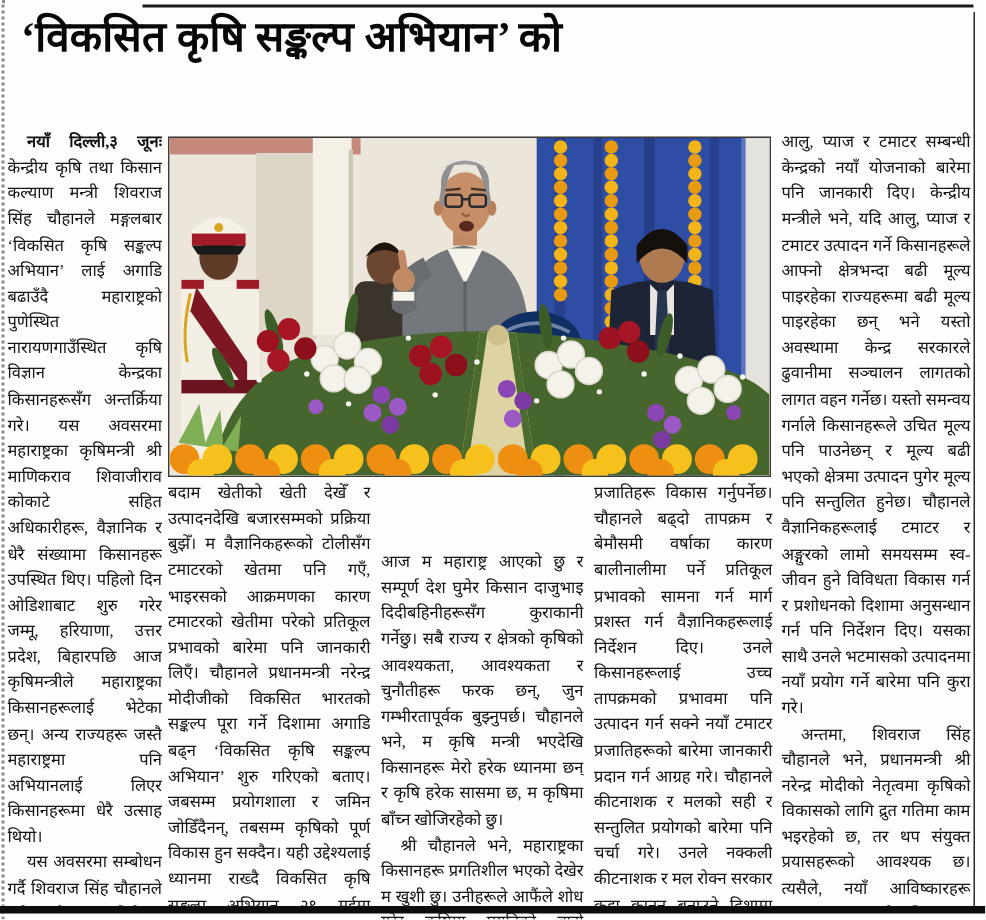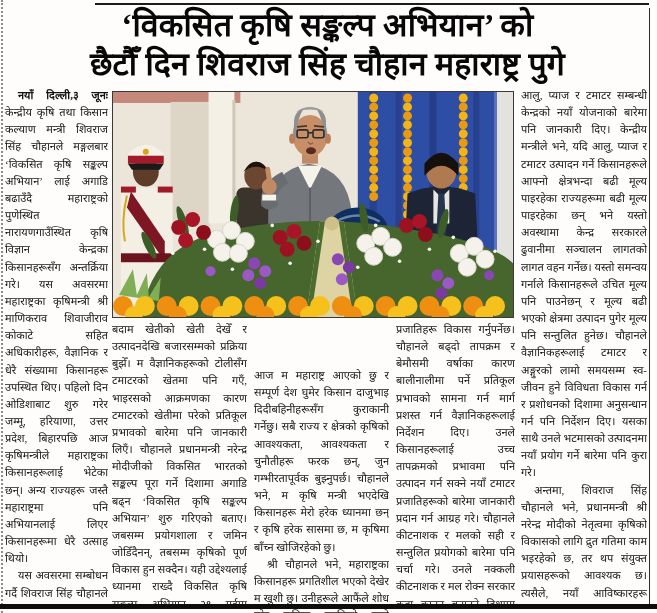--- a/index.html
+++ b/index.html
@@ -22,22 +22,22 @@
   .top-rule{
     position:absolute;left:95px;right:8px;top:3px;height:2px;
     background:#1c1c1c;
   }
   .bottom-rule{
     position:absolute;left:0;right:0;top:604px;height:5px;
     background:#0d0d0d;
   }
   .headline{
     position:absolute;left:14px;right:16px;top:6px;height:80px;
-    margin:0;text-align:center;
-    font-size:32px;line-height:39px;font-weight:bold;color:#070707;
+    margin:0;text-align:left;
+    font-size:28px;line-height:39px;font-weight:bold;color:#070707;
     letter-spacing:0.2px;
   }
   .col{
     position:absolute;
     font-size:11px;line-height:17.15px;
     text-align:justify;overflow:hidden;
   }
   .col p{margin:0;padding:0;text-indent:13px;}
   .col p.cont{text-indent:0;}
   .dateline{font-weight:bold;}
@@ -54,21 +54,21 @@
   .photo svg{display:block;width:100%;height:100%;}
 </style>
 </head>
 <body>
 
 <div class="page">
   <div class="left-dotted"></div>
   <div class="top-rule"></div>
   <div class="right-rule"></div>
 
-  <h1 class="headline"><span>‘विकसित कृषि सङ्कल्प अभियान’ को</span><br><span>छैटौँ दिन शिवराज सिंह चौहान महाराष्ट्र पुगे</span></h1>
+  <h1 class="headline"><span>‘विकसित कृषि सङ्कल्प अभियान’ को</span><br></h1>
 
   <div class="col col1">
     <p><b class="dateline">नयाँ दिल्ली,३ जूनः</b> <span>केन्द्रीय कृषि तथा किसान कल्याण मन्त्री शिवराज सिंह चौहानले मङ्गलबार ‘विकसित कृषि सङ्कल्प अभियान’ लाई अगाडि बढाउँदै महाराष्ट्रको पुणेस्थित नारायणगाउँस्थित कृषि विज्ञान केन्द्रका किसानहरूसँग अन्तर्क्रिया गरे। यस अवसरमा महाराष्ट्रका कृषिमन्त्री श्री माणिकराव शिवाजीराव कोकाटे सहित अधिकारीहरू, वैज्ञानिक र धेरै संख्यामा किसानहरू उपस्थित थिए। पहिलो दिन ओडिशाबाट शुरु गरेर जम्मू, हरियाणा, उत्तर प्रदेश, बिहारपछि आज कृषिमन्त्रीले महाराष्ट्रका किसानहरूलाई भेटेका छन्। अन्य राज्यहरू जस्तै महाराष्ट्रमा पनि अभियानलाई लिएर किसानहरूमा धेरै उत्साह थियो।</span></p>
     <p>यस अवसरमा सम्बोधन गर्दै शिवराज सिंह चौहानले भने, सबैभन्दा पहिले म छत्रपति शिवाजी महाराजको चरणमा नतमस्तक छु। म चाहन्छु कि उनले हामीलाई सही बाटोमा हिँड्न प्रेरित गरून्, ताकि हामी आफ्ना किसानहरूको सेवा गर्न सकौं। केन्द्रीय कृषिमन्त्रीले भने, जबसम्म कृषि मन्त्री, कृषि विभाग र वैज्ञानिकहरू खेतमा पुग्दैनन्, तबसम्म कृषिले सही दिशा पाउन सक्दैन। व्यावहारिक समस्याहरू नबुझी केवल कागजमा योजना बनाउनुको कुनै अर्थ छैन।</p>
 
   </div>
 
   <figure class="photo">
     <svg viewBox="0 0 402 226" preserveAspectRatio="none">
 

